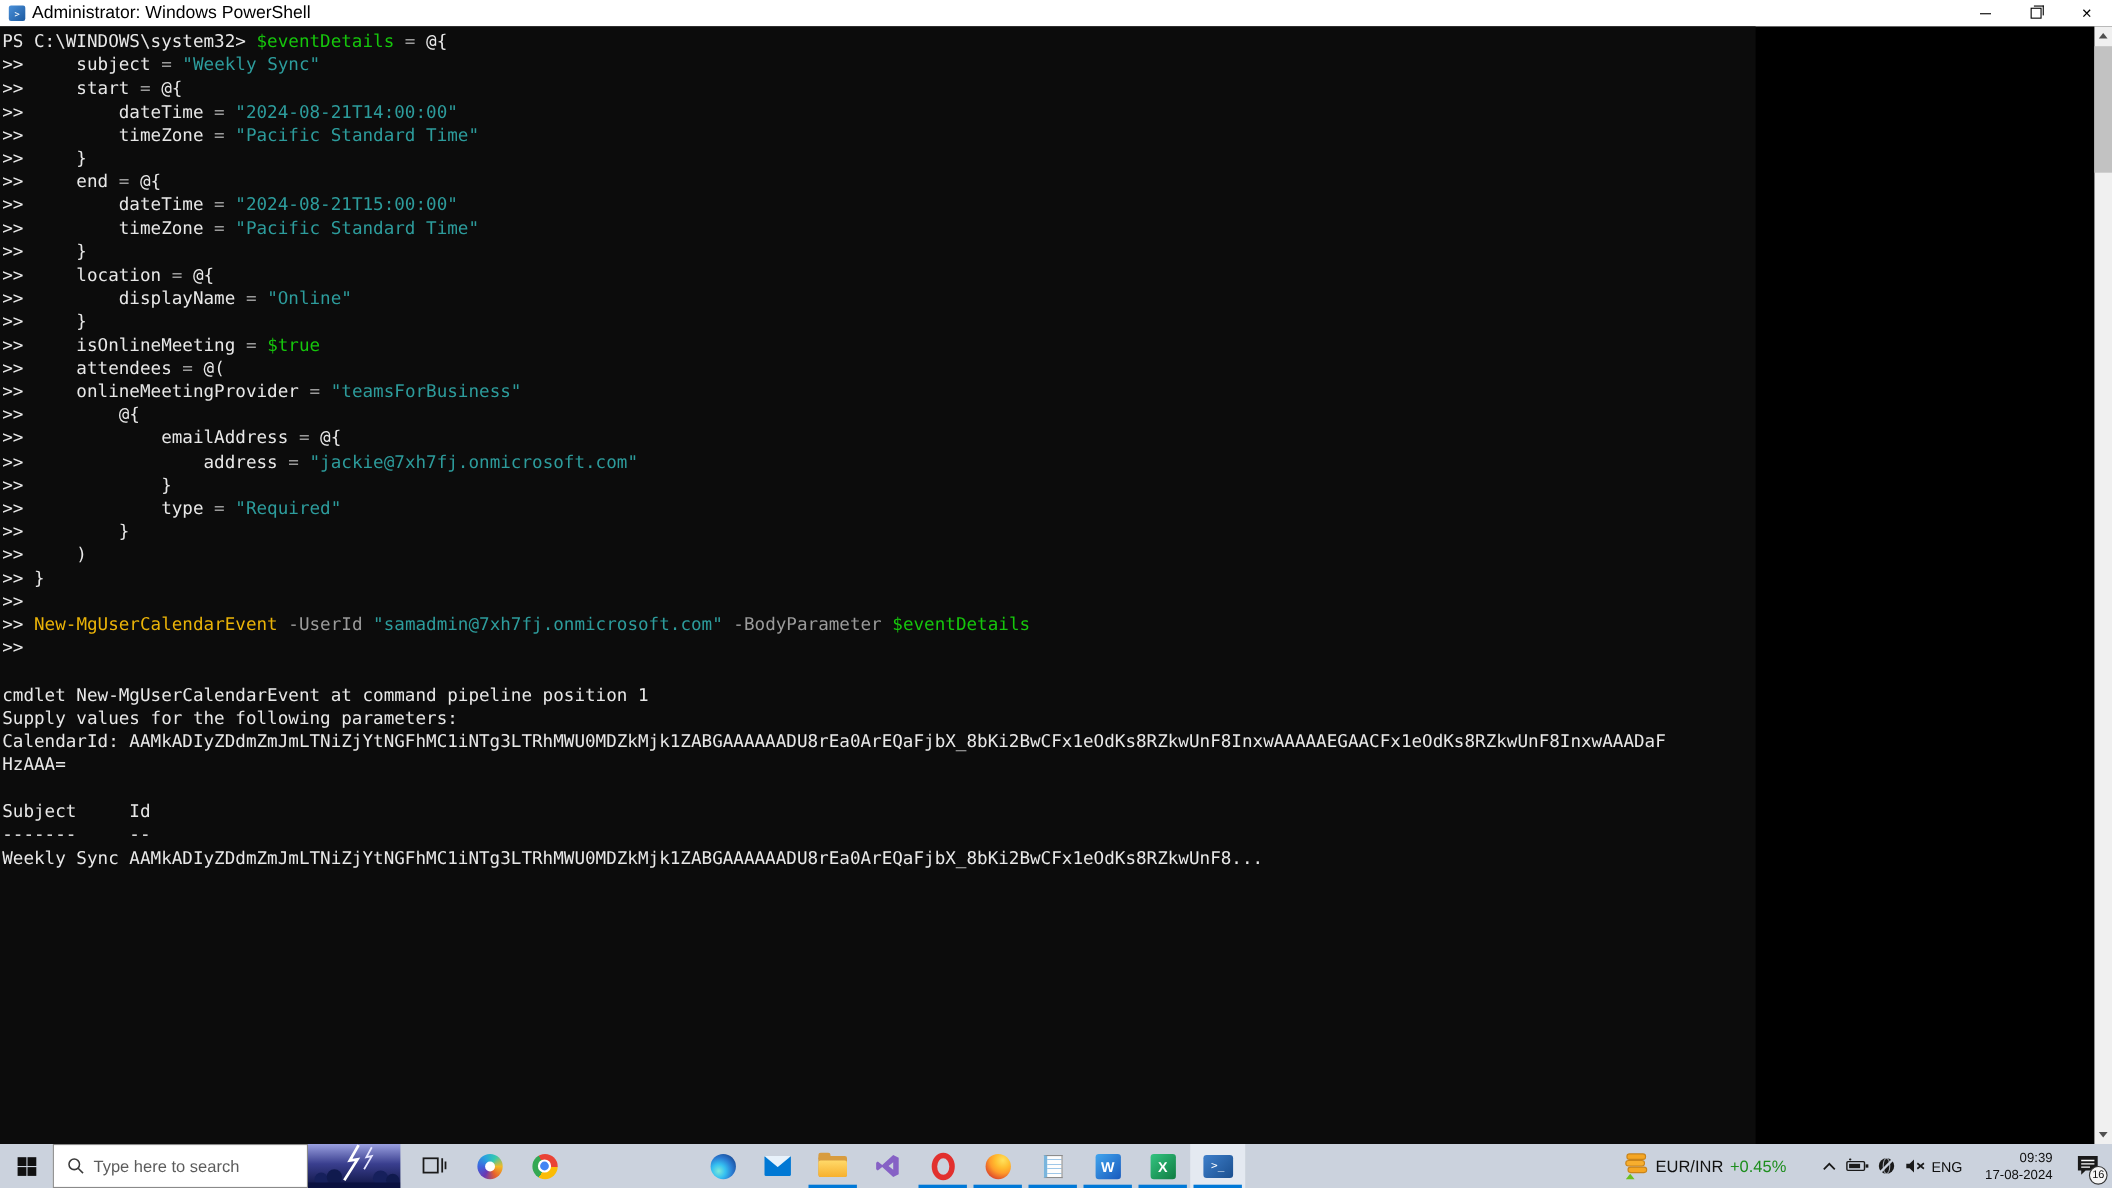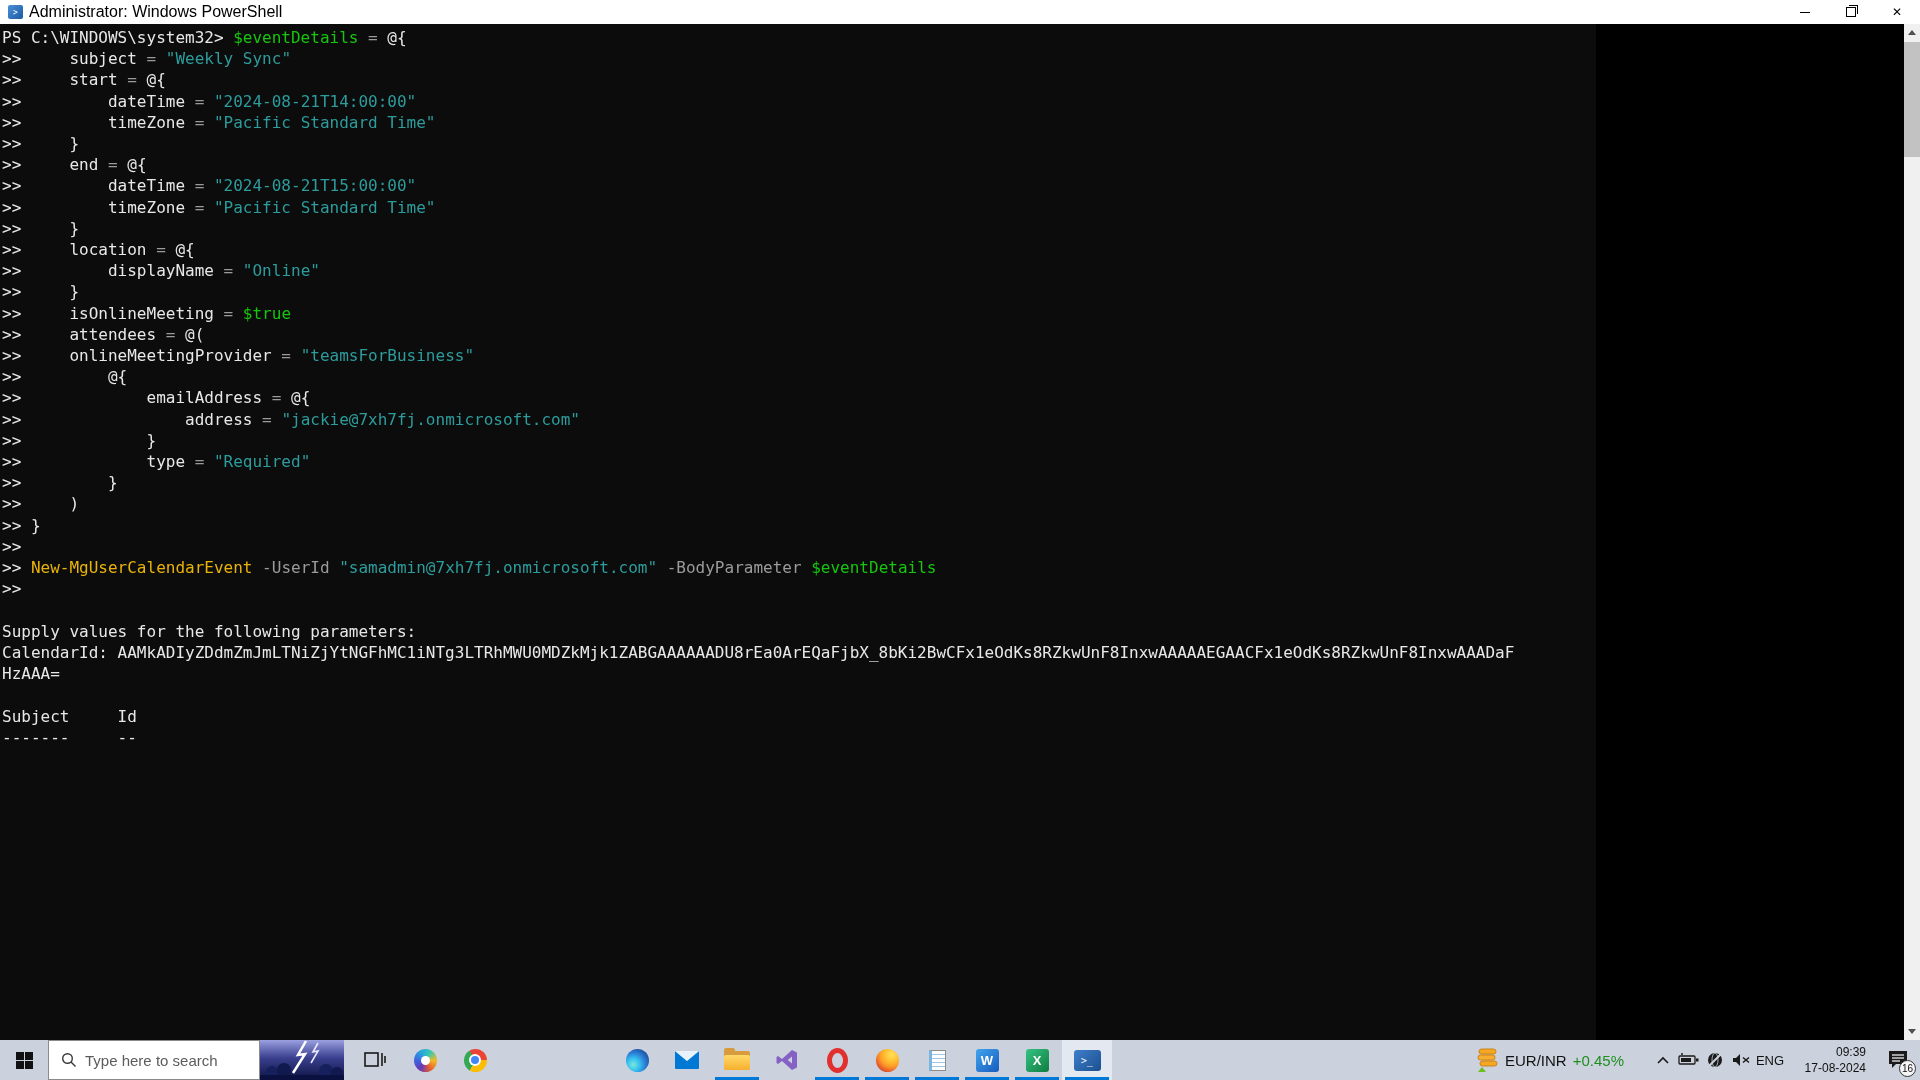--- a/index.html
+++ b/index.html
@@ -38,21 +38,21 @@
   
   .taskbar{position:absolute;left:0;bottom:0;width:1920px;height:40px;background:#CBD2DD;
            display:flex;align-items:center;}
   .tb-btn{height:40px;display:flex;align-items:center;justify-content:center;position:relative;flex:0 0 auto;}
   .tb-btn.running::after{content:"";position:absolute;left:3px;right:3px;bottom:0;height:3px;background:#0078D7;}
   .tb-btn.active{background:#E4E9F1;}
   .start{width:48px;}
   .win-logo{width:17px;height:17px;display:grid;grid-template-columns:8px 8px;grid-template-rows:8px 8px;gap:1px;}
   .win-logo i{background:#111;display:block;}
 
-  .searchbox{width:212px;height:40px;background:#fff;border:1px solid #8a8a8a;box-sizing:border-box;
+  .searchbox{width:232px;height:40px;background:#fff;border:1px solid #8a8a8a;box-sizing:border-box;
              display:flex;align-items:center;}
   .searchbox .mag{margin:0 8px 0 12px;}
   .searchbox .ph{font-size:15px;color:#5c5c5c;white-space:nowrap;}
 
   .weather{width:84px;height:40px;background:linear-gradient(180deg,#9aa0e0 0%,#3a3f8f 45%,#0d1340 100%);
            position:relative;overflow:hidden;}
 
   .appbtn{width:50px;}
   .gap-spacer{width:112px;height:40px;flex:0 0 auto;}
 
@@ -140,26 +140,28 @@
       <div class="tline"><span class="c-fg">&gt;&gt;                 address </span><span class="c-gray">=</span><span class="c-fg"> </span><span class="c-teal">"jackie@7xh7fj.onmicrosoft.com"</span></div>
       <div class="tline"><span class="c-fg">&gt;&gt;             }</span></div>
       <div class="tline"><span class="c-fg">&gt;&gt;             type </span><span class="c-gray">=</span><span class="c-fg"> </span><span class="c-teal">"Required"</span></div>
       <div class="tline"><span class="c-fg">&gt;&gt;         }</span></div>
       <div class="tline"><span class="c-fg">&gt;&gt;     )</span></div>
       <div class="tline"><span class="c-fg">&gt;&gt; }</span></div>
       <div class="tline"><span class="c-fg">&gt;&gt;</span></div>
       <div class="tline"><span class="c-fg">&gt;&gt; </span><span class="c-yellow">New-MgUserCalendarEvent</span><span class="c-fg"> </span><span class="c-gray">-UserId </span><span class="c-teal">"samadmin@7xh7fj.onmicrosoft.com"</span><span class="c-fg"> </span><span class="c-gray">-BodyParameter </span><span class="c-green">$eventDetails</span></div>
       <div class="tline"><span class="c-fg">&gt;&gt;</span></div>
       <div class="tline">&nbsp;</div>
+      <div class="tline"><span class="c-fg">cmdlet New-MgUserCalendarEvent at command pipeline position 1</span></div>
       <div class="tline"><span class="c-fg">Supply values for the following parameters:</span></div>
       <div class="tline"><span class="c-fg">CalendarId: AAMkADIyZDdmZmJmLTNiZjYtNGFhMC1iNTg3LTRhMWU0MDZkMjk1ZABGAAAAAADU8rEa0ArEQaFjbX_8bKi2BwCFx1eOdKs8RZkwUnF8InxwAAAAAEGAACFx1eOdKs8RZkwUnF8InxwAAADaF</span></div>
       <div class="tline"><span class="c-fg">HzAAA=</span></div>
       <div class="tline">&nbsp;</div>
       <div class="tline"><span class="c-fg">Subject     Id</span></div>
       <div class="tline"><span class="c-fg">-------     --</span></div>
+      <div class="tline"><span class="c-fg">Weekly Sync AAMkADIyZDdmZmJmLTNiZjYtNGFhMC1iNTg3LTRhMWU0MDZkMjk1ZABGAAAAAADU8rEa0ArEQaFjbX_8bKi2BwCFx1eOdKs8RZkwUnF8...</span></div>
     </div>
 
   <div class="scrollbar">
     <div class="sb-btn sb-up">
         <span class="tri-up"></span>
       </div>
     <div class="sb-thumb"></div>
     <div class="sb-btn sb-down">
         <span class="tri-down"></span>
       </div>

